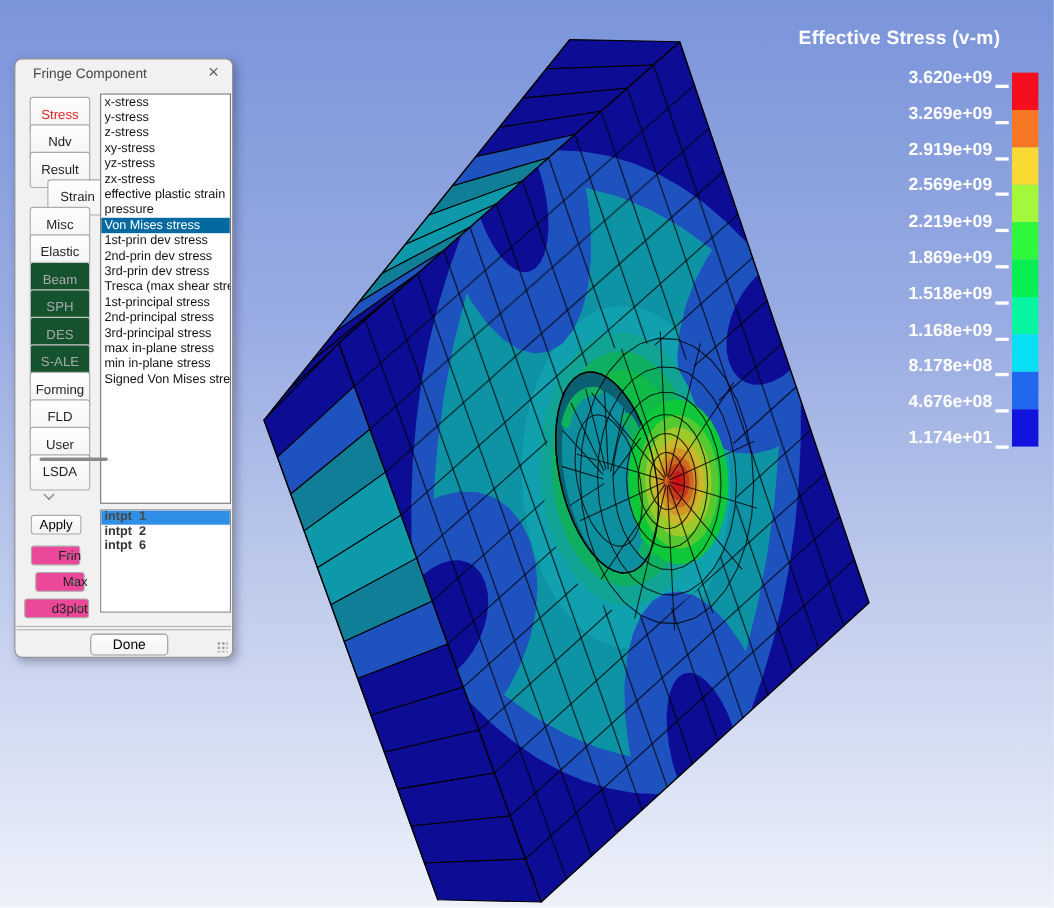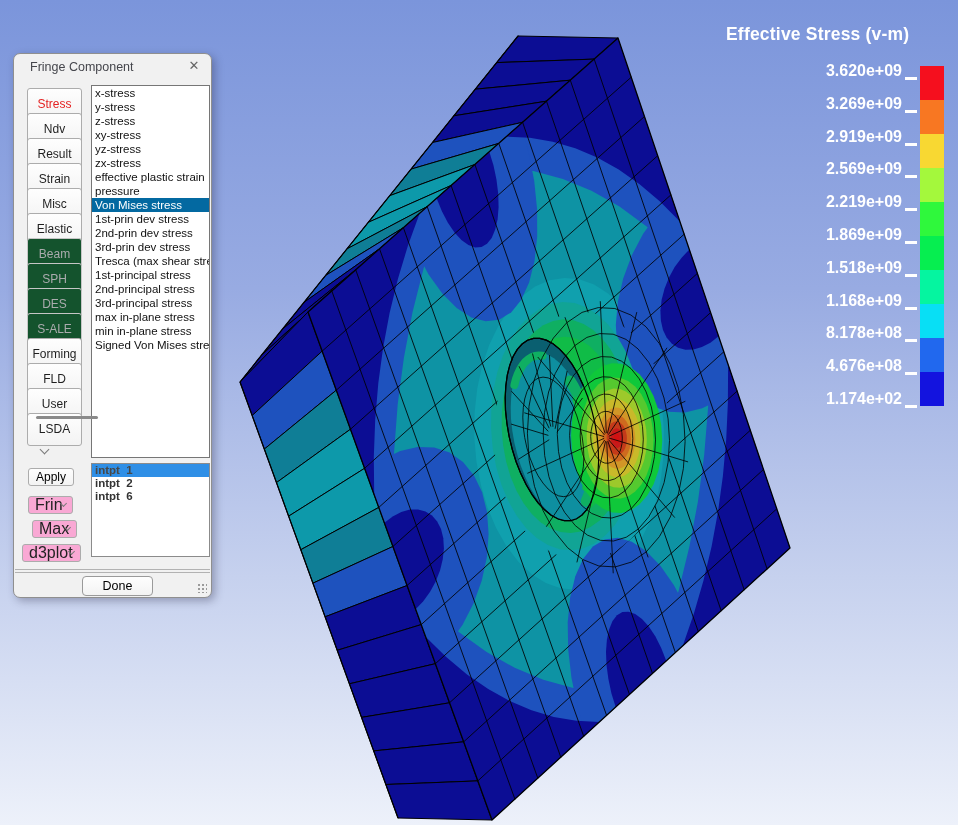--- a/index.html
+++ b/index.html
@@ -37,22 +37,22 @@
     overflow:hidden; color:#111; cursor:default; }
   .lst-item.sel { background:#0369a1; color:#fff; }
   #hscroll-thumb { position:absolute; left:22px; top:362px; width:62px; height:3px;
     background:#8A8A8A; border-radius:2px; }
   #expander { position:absolute; left:27px; top:388px; width:14px; height:12px; cursor:pointer; }
   .chev { display:inline-block; width:7px; height:7px; border-right:1.7px solid #7A7A7A;
     border-bottom:1.7px solid #7A7A7A; transform:rotate(45deg); }
   #apply-btn { position:absolute; left:14px; top:414px; width:46px; height:18px;
     background:linear-gradient(#FEFEFE,#F3F3F3); border:1px solid #ACACAC; border-radius:3px;
     font-size:12px; text-align:center; line-height:16px; cursor:pointer; }
-  .combo { position:absolute; height:18px; background:#f9a8d4; border:1px solid #ACACAC;
-    border-radius:3px; font-size:16px; line-height:16px; padding-left:6px; cursor:pointer; }
+  .combo { position:absolute; height:18px; background:#ec4899; border:1px solid #ACACAC;
+    border-radius:3px; font-size:12px; line-height:16px; padding-left:24px; cursor:pointer; }
   .combo .chev { position:absolute; right:6px; top:4px; width:5px; height:5px; }
   #combo-frin { left:14px; top:442px; width:45px; }
   #combo-max  { left:18px; top:466px; width:45px; }
   #combo-d3plot { left:8px; top:490px; width:59px; }
   #intpt-list { position:absolute; left:77px; top:409px; width:119px; height:94px;
     background:#fff; border:1px solid #8B8B8B; overflow:hidden; font-size:11.5px; }
   .int-item { height:13px; line-height:13px; padding-left:3px; white-space:pre; color:#333;font-weight:bold; }
   .int-item.sel { background:#2F8FE6; color:#474747; }
   #dlg-sep { position:absolute; left:1px; right:1px; top:515px; height:4px;
     border-top:1px solid #B2B2B2; border-bottom:1px solid #B2B2B2; }
@@ -211,21 +211,21 @@
         <div class="lg-row-label" style="right: 56px; top: 222px;">1.869e+09</div>
         <div class="lg-tick" style="left: 905px; top: 241px;"></div>
         <div class="lg-row-label" style="right: 56px; top: 254.8px;">1.518e+09</div>
         <div class="lg-tick" style="left: 905px; top: 273.8px;"></div>
         <div class="lg-row-label" style="right: 56px; top: 287.6px; text-align: right;">1.168e+09</div>
         <div class="lg-tick" style="left: 905px; top: 306.6px;"></div>
         <div class="lg-row-label" style="right: 56px; top: 320.4px;">8.178e+08</div>
         <div class="lg-tick" style="left: 905px; top: 339.4px;"></div>
         <div class="lg-row-label" style="right: 56px; top: 353.2px;">4.676e+08</div>
         <div class="lg-tick" style="left: 905px; top: 372.2px;"></div>
-        <div class="lg-row-label" style="right: 56px; top: 386px;">1.174e+02</div>
+        <div class="lg-row-label" style="right: 56px; top: 386px;">1.174e+01</div>
         <div class="lg-tick" style="left: 905px; top: 405px;"></div>
         <div class="lg-seg" style="left: 920px; top: 66px; height: 34px; background: rgb(245, 15, 30);"></div>
         <div class="lg-seg" style="left: 920px; top: 100px; height: 34px; background: rgb(248, 119, 34);"></div>
         <div class="lg-seg" style="left: 920px; top: 134px; height: 34px; background: rgb(248, 216, 50);"></div>
         <div class="lg-seg" style="left: 920px; top: 168px; height: 34px; background: rgb(164, 248, 60);"></div>
         <div class="lg-seg" style="left: 920px; top: 202px; height: 34px; background: rgb(47, 248, 60);"></div>
         <div class="lg-seg" style="left: 920px; top: 236px; height: 34px; background: rgb(6, 238, 80);"></div>
         <div class="lg-seg" style="left: 920px; top: 270px; height: 34px; background: rgb(5, 245, 160);"></div>
         <div class="lg-seg" style="left: 920px; top: 304px; height: 34px; background: rgb(8, 223, 245);"></div>
         <div class="lg-seg" style="left: 920px; top: 338px; height: 34px; background: rgb(33, 104, 238);"></div>
@@ -233,21 +233,21 @@
       </div>
   </div>
 
   <div id="dialog">
     <div id="dialog-title">Fringe Component</div>
     <div id="dialog-close">✕</div>
     <div id="cat-buttons">
         <button class="cat-btn active" style="top: 34px;">Stress</button>
         <button class="cat-btn" style="top: 59px;">Ndv</button>
         <button class="cat-btn" style="top: 84px;">Result</button>
-        <button class="cat-btn" style="top: 109px;">Strain</button>
+        <button class="cat-btn" style="top: 109px; margin-left: 16px;">Strain</button>
         <button class="cat-btn" style="top: 134px;">Misc</button>
         <button class="cat-btn" style="top: 159px;">Elastic</button>
         <button class="cat-btn disabled" style="top: 184px;">Beam</button>
         <button class="cat-btn disabled" style="top: 209px;">SPH</button>
         <button class="cat-btn disabled" style="top: 234px;">DES</button>
         <button class="cat-btn disabled" style="top: 259px;">S-ALE</button>
         <button class="cat-btn" style="top: 284px;">Forming</button>
         <button class="cat-btn" style="top: 309px;">FLD</button>
         <button class="cat-btn" style="top: 334px;">User</button>
         <button class="cat-btn" style="top: 359px;">LSDA</button>

